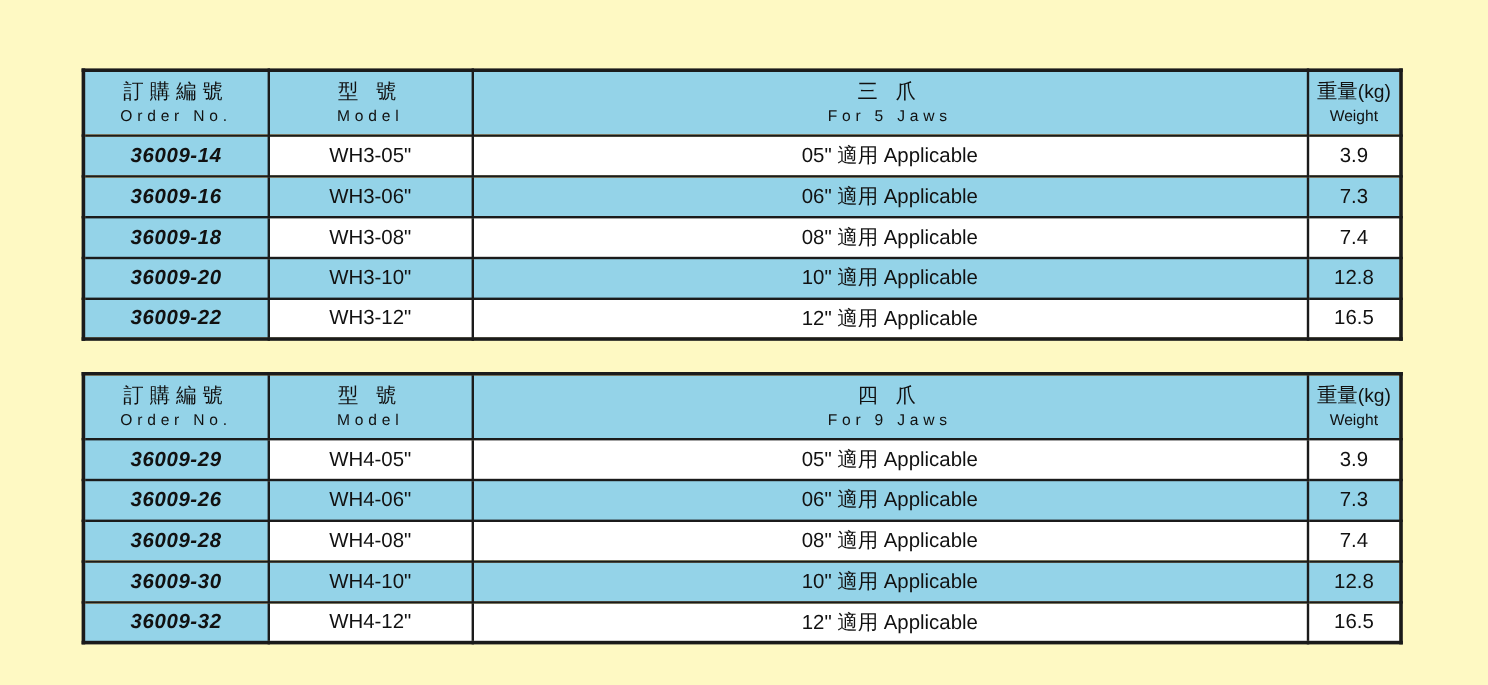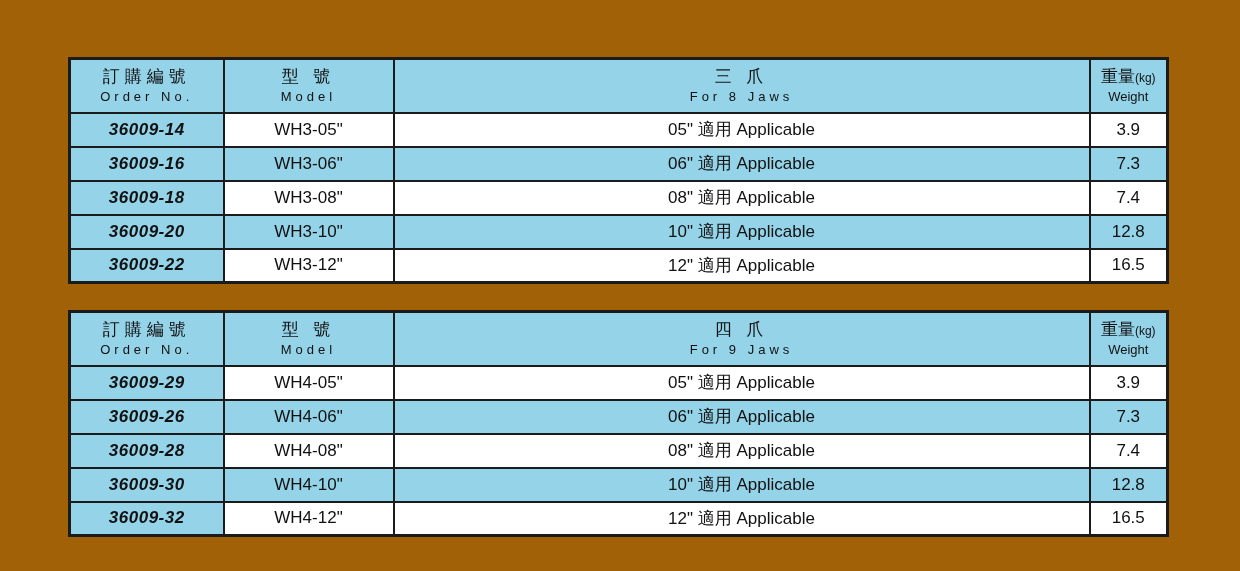--- a/index.html
+++ b/index.html
@@ -10,21 +10,21 @@
   * { box-sizing: border-box; margin: 0; padding: 0; }
   body {
     font-family: "Liberation Sans", "DejaVu Sans", sans-serif;
     background: #ffffff;
     color: var(--ink);
   }
   .page {
     position: relative;
     width: 1240px;
     height: 571px;
-    background: #a16207;
+    background: #fef9c3;
     overflow: hidden;
   }
   table.spec-table {
     position: absolute;
     left: 68px;
     width: 1098px;
     border-collapse: collapse;
     table-layout: fixed;
     border: 3px solid var(--border);
   }
@@ -56,21 +56,21 @@
   }
   thead .en {
     font-size: 13px;
     font-weight: normal;
     letter-spacing: 4px;
     line-height: 1.2;
   }
   thead th.h-weight .zh { letter-spacing: 0; }
   thead th.h-weight .en { letter-spacing: 0; }
   thead .kg {
-    font-size: 12px;
+    font-size: 16px;
     letter-spacing: 0;
     font-weight: normal;
   }
   tbody td {
     height: 34px;
     font-size: 17px;
     background: #ffffff;
   }
   tbody td.c-order {
     background: var(--blue);
@@ -98,21 +98,21 @@
         <th>
           <div class="zh">訂購編號</div>
           <div class="en">Order No.</div>
         </th>
         <th>
           <div class="zh">型 號</div>
           <div class="en">Model</div>
         </th>
         <th>
           <div class="zh">三 爪</div>
-          <div class="en">For 8 Jaws</div>
+          <div class="en">For 5 Jaws</div>
         </th>
         <th class="h-weight">
           <div class="zh"><span>重量</span><span class="kg">(kg)</span></div>
           <div class="en">Weight</div>
         </th>
       </tr>
     </thead>
     <tbody>
       <tr class="row-light">
         <td class="c-order">36009-14</td>

